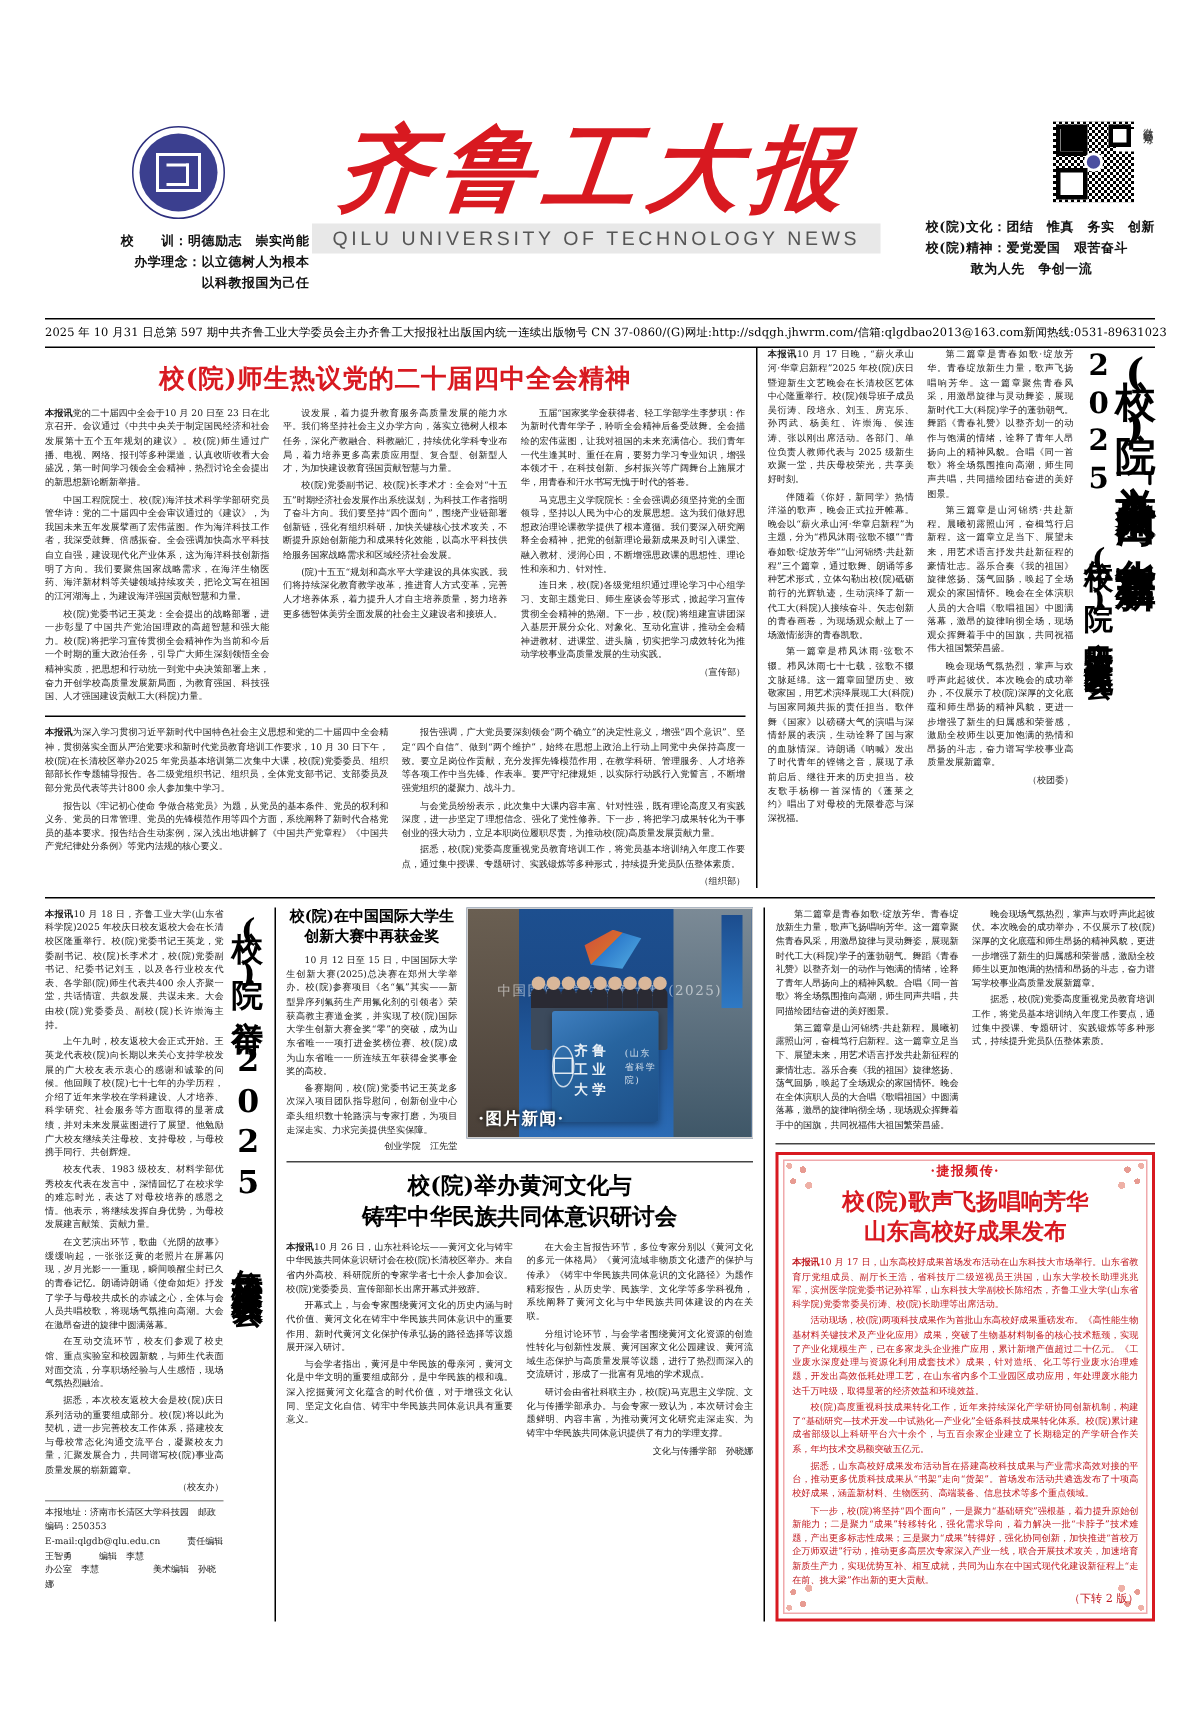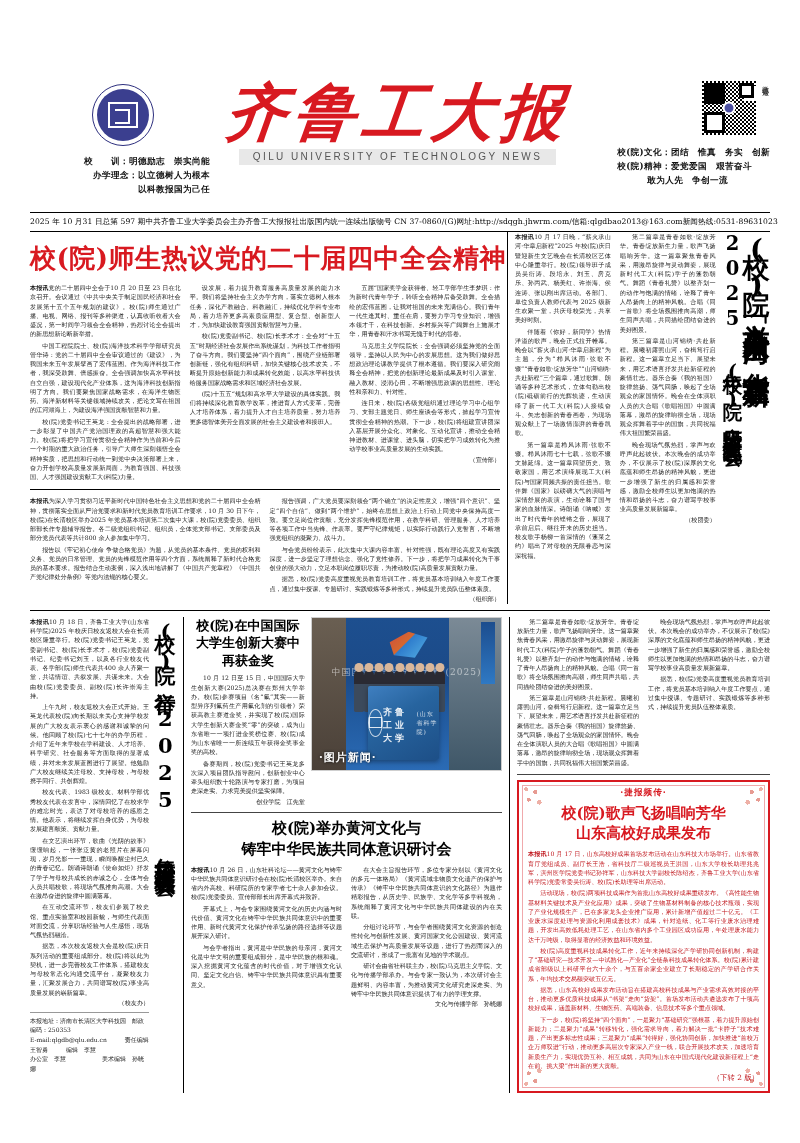--- a/index.html
+++ b/index.html
@@ -88,21 +88,21 @@
     letter-spacing: 7px;
     line-height: 1.05;
     font-style: italic;
     transform: skewX(-6deg);
     white-space: nowrap;
   }
   .paper-title-en {
     margin-top: 4px;
     background: #e8e8e8;
     color: #555;
-    font-size: 10px;
+    font-size: 13px;
     letter-spacing: 2.4px;
     padding: 2px 14px 3px 14px;
     font-family: "Liberation Sans", sans-serif;
     white-space: nowrap;
   }
 
   .qr-block {
     width: 190px;
     display: flex;
     flex-direction: column;
@@ -172,21 +172,21 @@
   }
   .rule-after-info { margin: 4px 30px 0 30px; border-top: 1.2px solid #000; }
 
   
   .body-area { margin: 0 30px; position: relative; }
 
   .headline-red {
     text-align: center;
     color: #d81920;
     font-weight: bold;
-    font-size: 26px;
+    font-size: 17px;
     letter-spacing: .5px;
     margin: 9px 0 7px 0;
     white-space: nowrap;
   }
   .headline-black {
     text-align: center;
     color: #000;
     font-weight: bold;
     font-size: 21.5px;
     letter-spacing: .3px;
@@ -515,21 +515,21 @@
         </div>
         <div class="vhead vhead-left">校(院)举行 2025 年校庆日校友返校大会</div>
       </div>
 
       <div class="sep-v"></div>
 
       <div class="mid-center">
 
         <div style="display:flex;">
           <div style="width:120px; padding-right:6px;">
-            <div style="font-size:13px; font-weight:bold; line-height:1.35; text-align:center; margin-bottom:4px;">校(院)在中国国际大学生创新大赛中再获金奖</div>
+            <div style="font-size:10px; font-weight:bold; line-height:1.35; text-align:center; margin-bottom:4px;">校(院)在中国国际大学生创新大赛中再获金奖</div>
             <p class="ptext">10 月 12 日至 15 日，中国国际大学生创新大赛(2025)总决赛在郑州大学举办。校(院)参赛项目《名“氟”其实——新型异序列氟药生产用氟化剂的引领者》荣获高教主赛道金奖，并实现了校(院)国际大学生创新大赛金奖“零”的突破，成为山东省唯一一项打进金奖榜位赛、校(院)成为山东省唯一一所连续五年获得金奖事金奖的高校。</p>
             <p class="ptext">备赛期间，校(院)党委书记王英龙多次深入项目团队指导慰问，创新创业中心牵头组织数十轮路演与专家打磨，为项目走深走实、力求完美提供坚实保障。</p>
             <div class="sig">创业学院　江先堂</div>
           </div>
 
           <div style="flex:1;">
             <div class="photo-box">
               <div class="photo">
                 <div class="building-l"></div>
                 <div class="building-r"></div>

